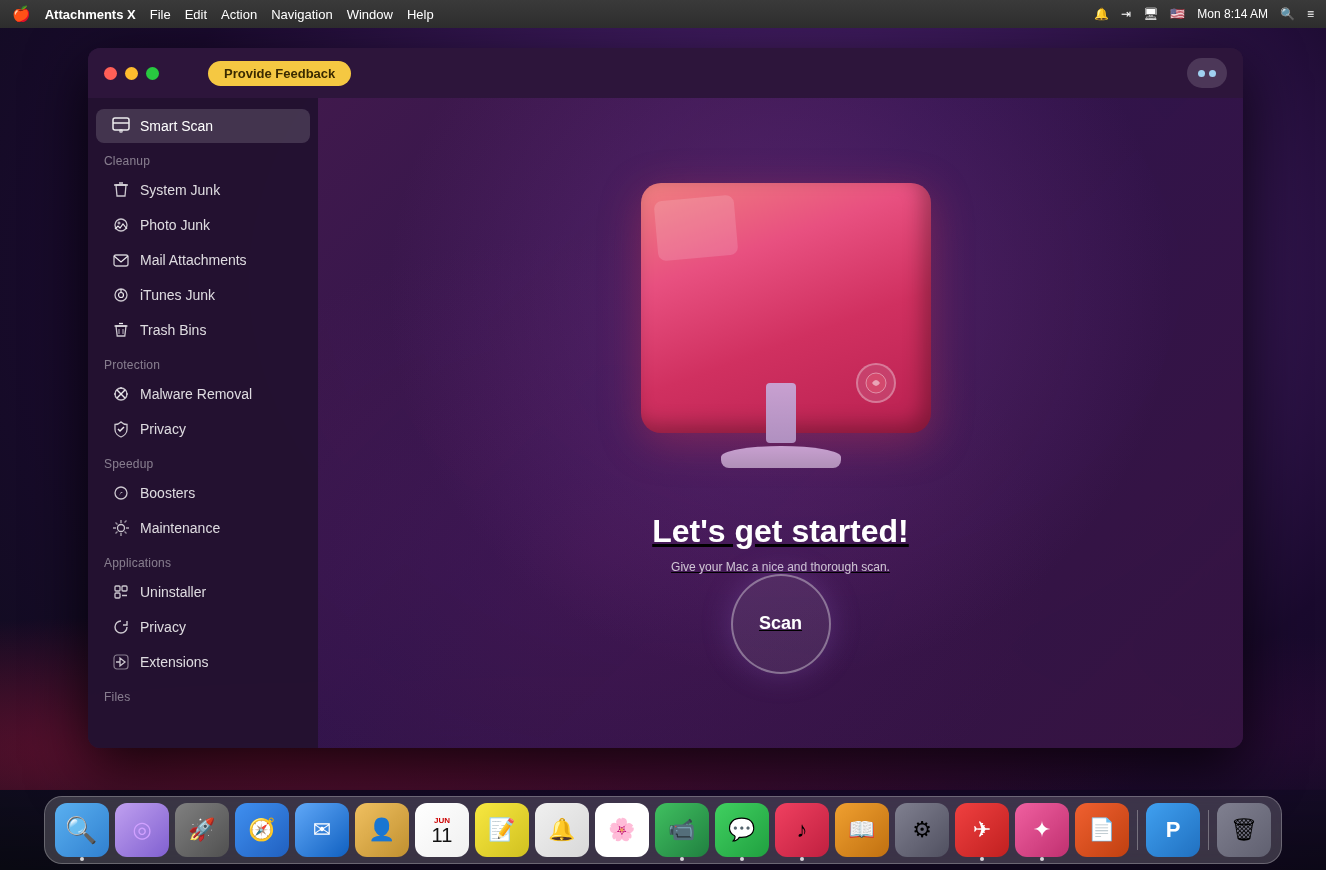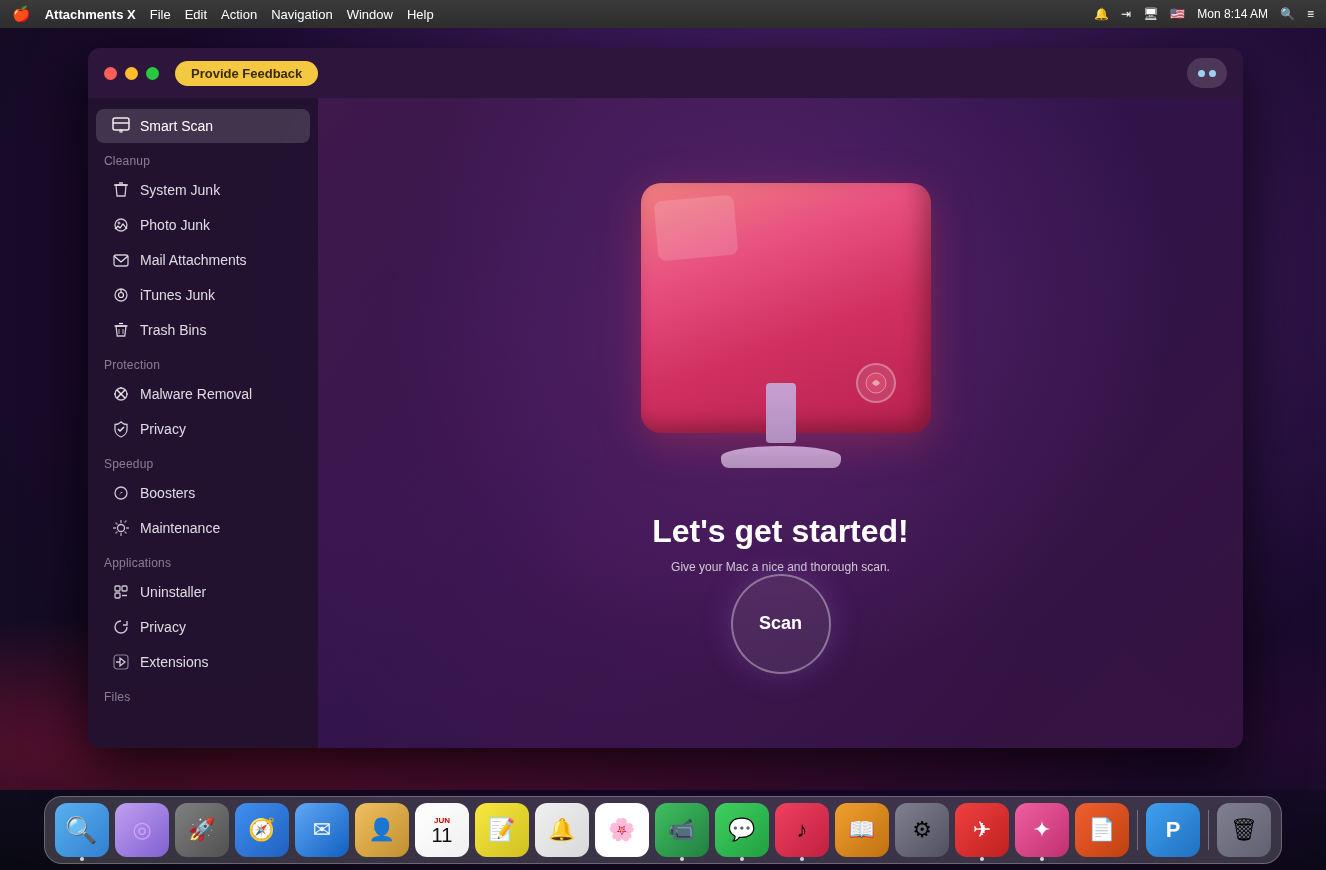--- a/index.html
+++ b/index.html
@@ -89,20 +89,21 @@
     }
 
     
     .titlebar {
       height: 50px;
       background: rgba(45, 22, 60, 0.95);
       display: flex;
       align-items: center;
       padding: 0 16px;
       flex-shrink: 0;
+      gap: 33px;
     }
     .traffic-lights {
       display: flex;
       gap: 8px;
       align-items: center;
     }
     .traffic-light {
       width: 13px;
       height: 13px;
       border-radius: 50%;
@@ -195,20 +196,21 @@
     
     .main-panel {
       flex: 1;
       background: linear-gradient(135deg, rgba(80, 30, 90, 0.6) 0%, rgba(50, 20, 80, 0.8) 40%, rgba(60, 20, 70, 0.7) 100%);
       display: flex;
       flex-direction: column;
       align-items: center;
       justify-content: center;
       position: relative;
       overflow: hidden;
+      text-decoration: underline;
     }
 
     
     .main-panel::before {
       content: '';
       position: absolute;
       inset: 0;
       background:
         radial-gradient(ellipse at 50% 30%, rgba(140, 60, 160, 0.4) 0%, transparent 60%),
         radial-gradient(ellipse at 30% 70%, rgba(100, 30, 100, 0.3) 0%, transparent 50%);

